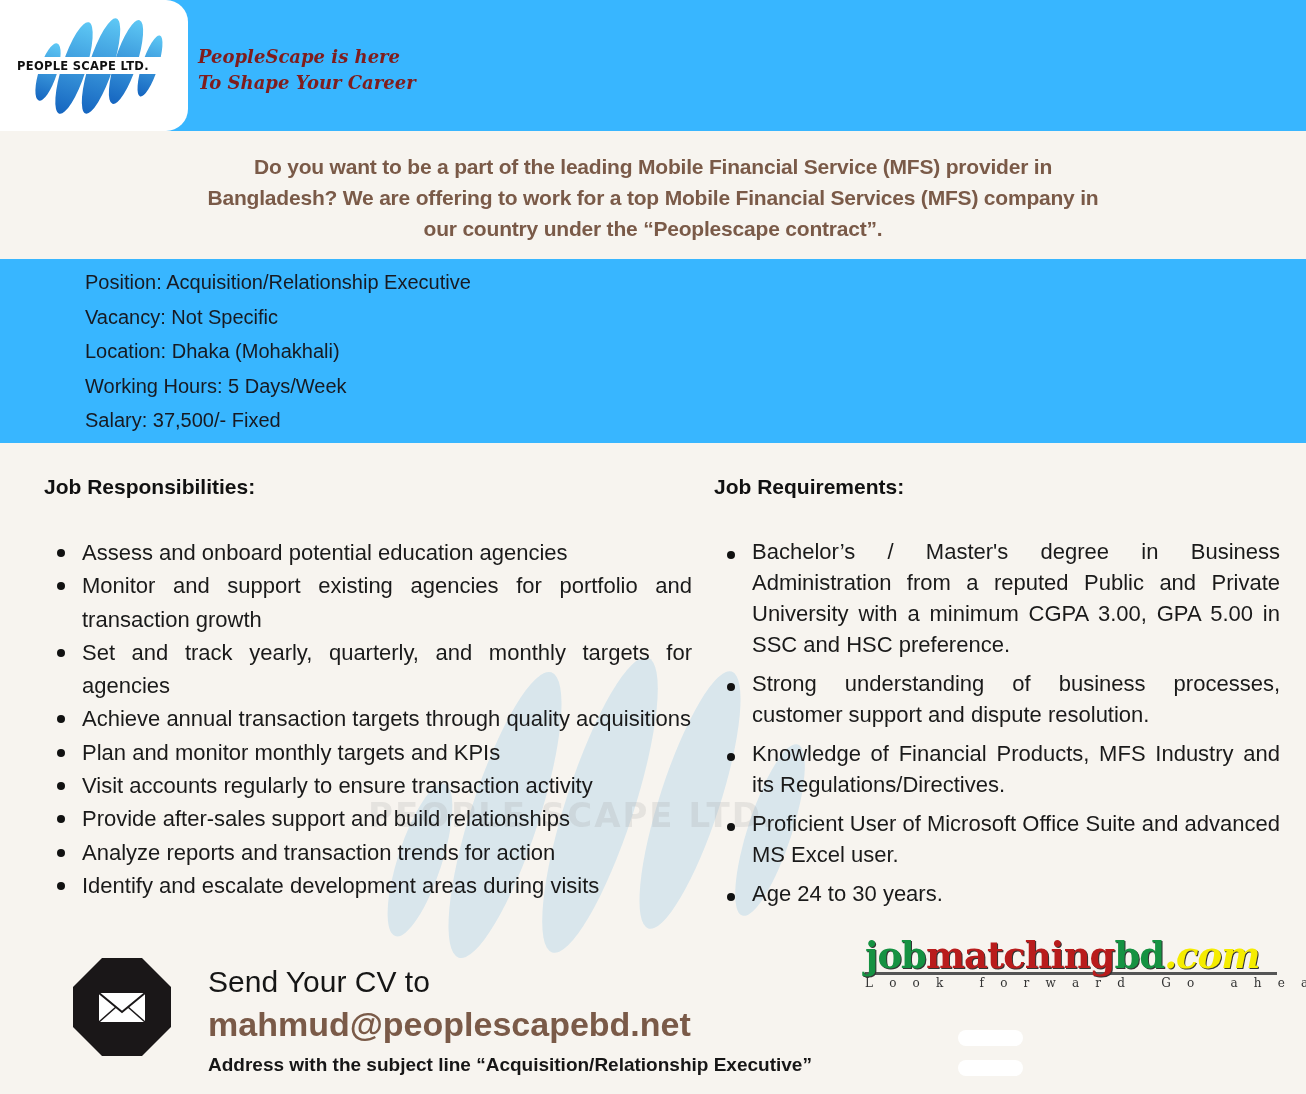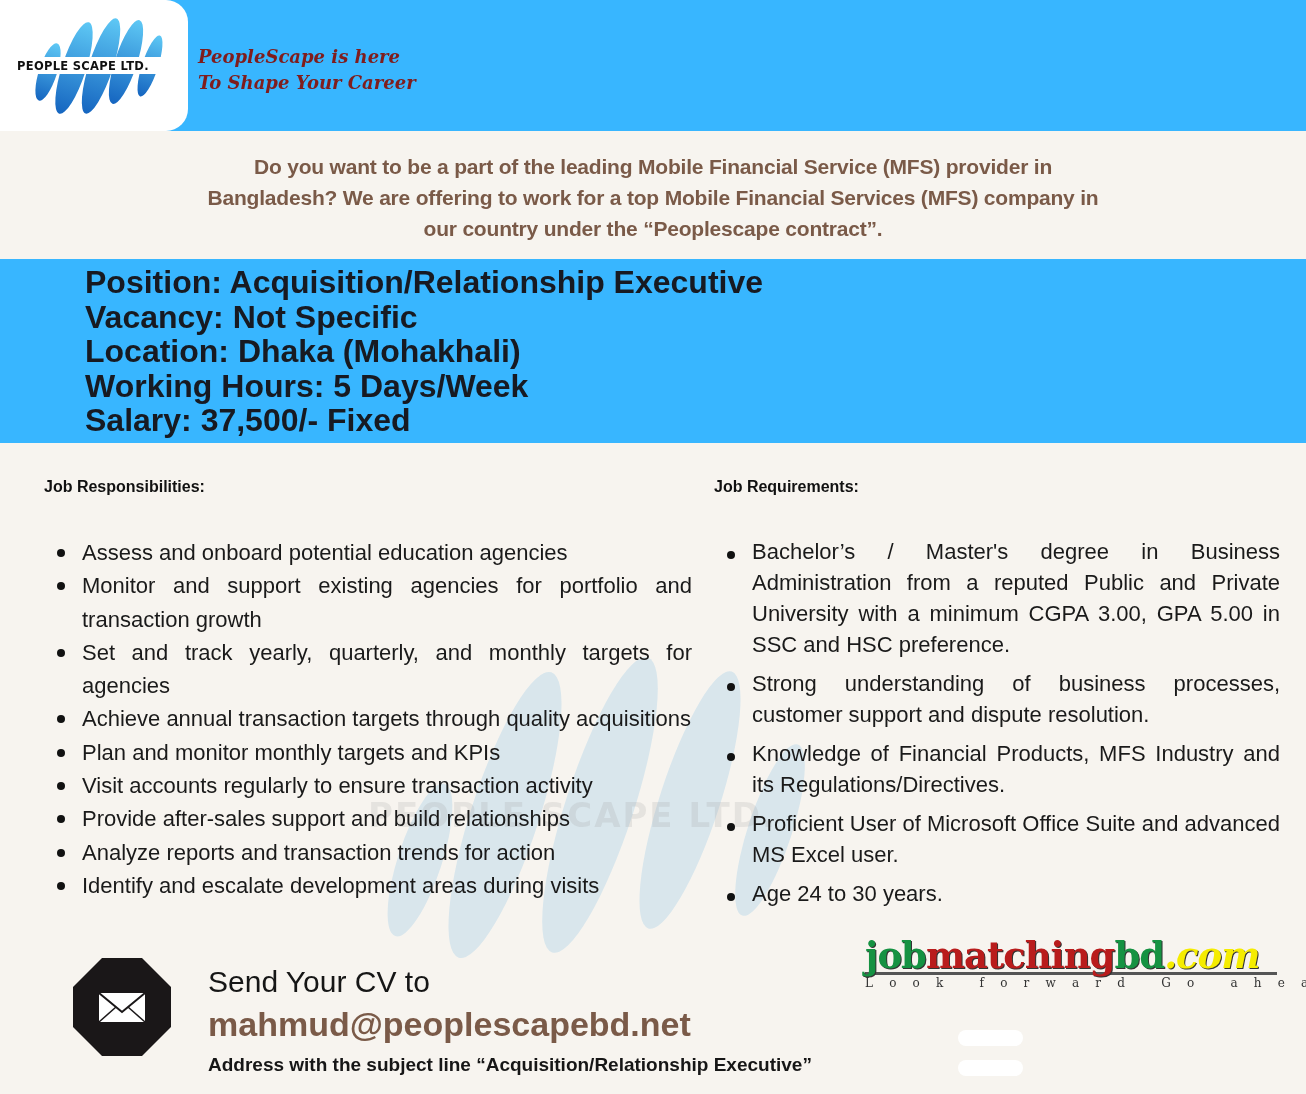--- a/index.html
+++ b/index.html
@@ -41,40 +41,40 @@
     font-weight: bold; font-size: 21px; line-height: 31px;
     color: #7a5a48;
     letter-spacing: -0.2px;
   }
   .info-band {
     position: absolute; left: 0; top: 259px; width: 1306px; height: 184px;
     background: #38b6ff;
     padding: 6px 0 0 85px;
   }
   .info-row {
-    font-weight: bold; font-size: 32px; line-height: 34.6px; color: #171a22;
+    font-weight: normal; font-size: 20px; line-height: 34.6px; color: #171a22;
     white-space: nowrap;
   }
   .watermark {
     position: absolute; left: 360px; top: 640px; width: 480px; height: 340px;
     pointer-events: none;
   }
   .watermark-text {
     position: absolute; left: 368px; top: 795px;
     font-family: "DejaVu Sans", sans-serif; font-weight: bold;
     font-size: 34px; letter-spacing: 2px; color: rgba(150,150,150,0.18);
     white-space: nowrap; pointer-events: none;
   }
   .col {
     position: absolute; top: 472px;
   }
   .col-left { left: 44px; width: 648px; }
   .col-right { left: 714px; width: 566px; }
   .col h2 {
-    font-weight: bold; font-size: 16px; line-height: 30px; color: #111;
+    font-weight: bold; font-size: 21px; line-height: 30px; color: #111;
     margin-bottom: 34px;
   }
   .col ul { list-style: none; }
   .col li {
     position: relative; padding-left: 38px;
     font-size: 22px; color: #1a1a1a; text-align: justify;
   }
   .col-left li { line-height: 33.3px; }
   .col-right li { line-height: 31px; margin-top: 8px; }
   .col li::before {

